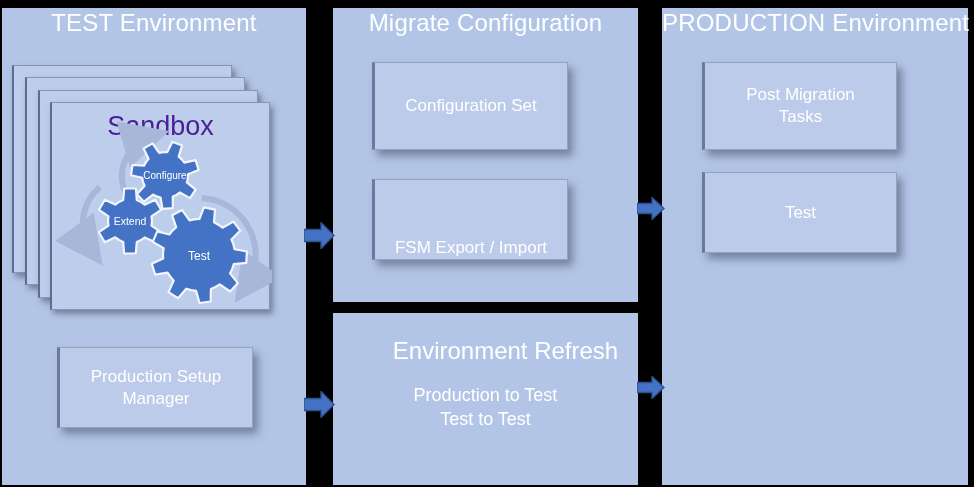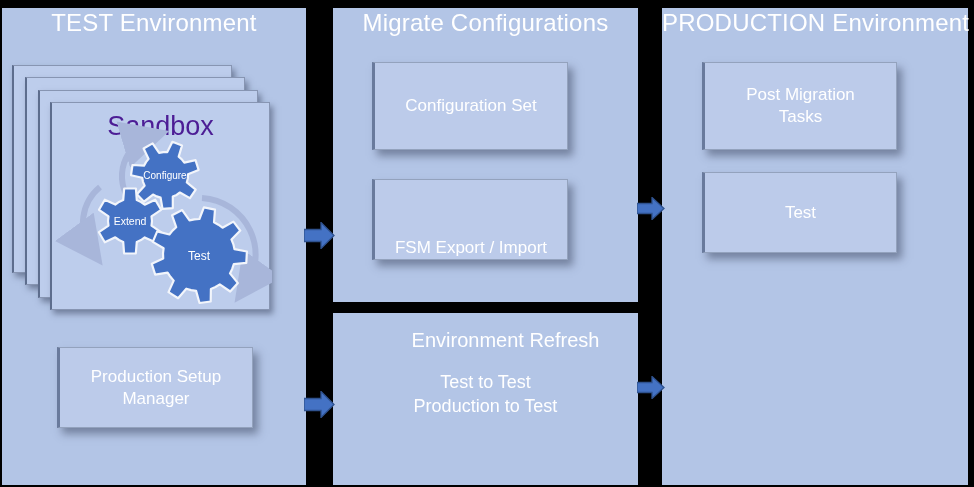--- a/index.html
+++ b/index.html
@@ -35,21 +35,21 @@
     border-left:2px solid #5d6d8d;
     box-shadow:3px 4px 6px rgba(50,60,85,.5);
     box-sizing:border-box;
   }
   .card-title{
     text-align:center;font-size:27px;color:#4c1d95;padding-top:8px;
   }
   .gears-svg{position:absolute;left:0;top:0;}
   .flow-arrow{position:absolute;}
   .refresh-title{
-    text-align:center;font-size:20px;color:#fff;margin-top:16px;padding-left:40px;
+    text-align:center;font-size:24px;color:#fff;margin-top:24px;padding-left:40px;
   }
   .refresh-lines{
     text-align:center;font-size:18px;line-height:24px;color:#fff;margin-top:18px;
   }
   .gear-label{fill:#fff;text-anchor:middle;font-family:"Liberation Sans",sans-serif;}
 </style>
 </head>
 <body>
 
 <div class="panel" style="left:2px;top:8px;width:304px;height:477px;">
@@ -80,34 +80,34 @@
       <text class="gear-label" x="147" y="157" font-size="12">Test</text>
     </svg>
   </div>
 
   <div class="box" style="left:55px;top:339px;width:196px;height:81px;">
     <span>Production Setup Manager</span>
   </div>
 </div>
 
 <div class="panel" style="left:333px;top:8px;width:305px;height:294px;">
-  <div class="panel-title">Migrate Configurations</div>
+  <div class="panel-title">Migrate Configuration</div>
   <div class="box" style="left:39px;top:54px;width:196px;height:88px;">
     <span>Configuration Set</span>
   </div>
   <div class="box" style="left:39px;top:171px;width:196px;height:81px;align-items:flex-end;">
     <span>FSM Export / Import</span>
   </div>
 </div>
 
 <div class="panel" style="left:333px;top:313px;width:305px;height:172px;">
   <div class="refresh-title">Environment Refresh</div>
   <div class="refresh-lines">
+    <div>Production to Test</div>
     <div>Test to Test</div>
-    <div>Production to Test</div>
   </div>
 </div>
 
 <div class="panel" style="left:662px;top:8px;width:306px;height:477px;">
   <div class="panel-title">PRODUCTION Environment</div>
   <div class="box" style="left:40px;top:54px;width:195px;height:88px;">
     <span>Post Migration Tasks</span>
   </div>
   <div class="box" style="left:40px;top:164px;width:195px;height:81px;">
     <span>Test</span>

